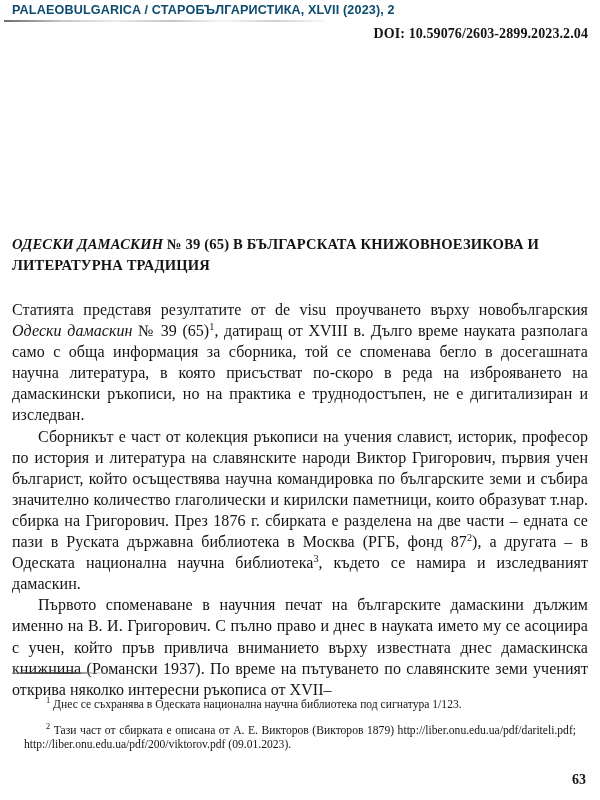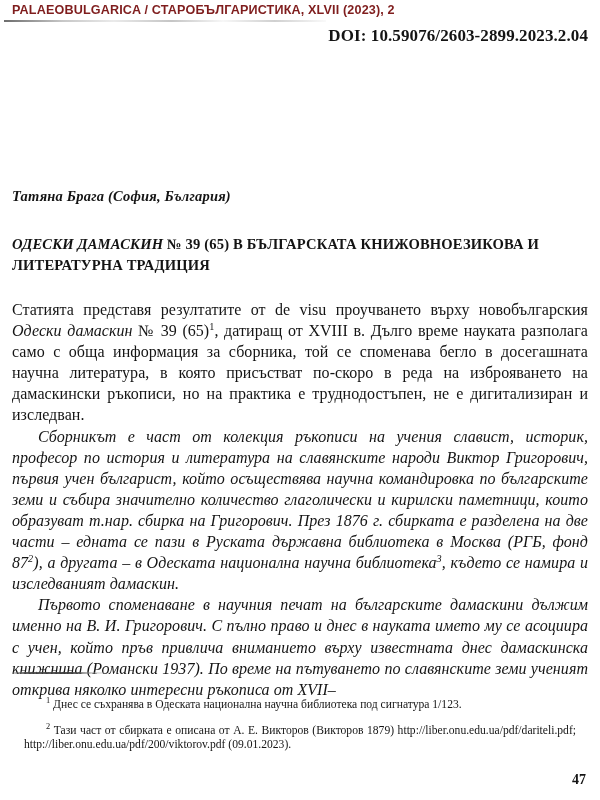--- a/index.html
+++ b/index.html
@@ -27,21 +27,21 @@
   
   .running-head {
     position: absolute;
     top: 3px;
     left: 12px;
     right: 12px;
     font-family: "Liberation Sans", "DejaVu Sans", sans-serif;
     font-weight: bold;
     font-size: 12.6px;
     letter-spacing: 0.15px;
-    color: #7f1d1d;
+    color: #0c4a6e;
     white-space: nowrap;
   }
   .head-rule {
     position: absolute;
     top: 20px;
     left: 4px;
     width: 322px;
     height: 2px;
     background: linear-gradient(90deg,
         rgba(60,60,60,0.75) 0%,
@@ -51,21 +51,21 @@
         rgba(190,190,190,0.12) 68%,
         rgba(120,120,120,0.35) 84%,
         rgba(200,200,200,0.10) 100%);
   }
   .doi {
     position: absolute;
     top: 26px;
     right: 12px;
     font-family: "Liberation Serif", "DejaVu Serif", serif;
     font-weight: bold;
-    font-size: 17px;
+    font-size: 14px;
     letter-spacing: 0.1px;
     white-space: nowrap;
   }
 
   
   .author {
     position: absolute;
     top: 188px;
     left: 12px;
     font-family: "Liberation Serif", "DejaVu Serif", serif;
@@ -101,21 +101,20 @@
     line-height: 21.1px;
     text-align: justify;
     text-justify: inter-word;
     letter-spacing: 0.05px;
   }
   .body-text p {
     margin: 0;
   }
   .body-text p.indent {
     text-indent: 26px;
-    font-style: italic;
   }
   .ital {
     font-style: italic;
   }
   sup {
     font-size: 0.64em;
     vertical-align: super;
     line-height: 0;
   }
 
@@ -173,21 +172,20 @@
 <body>
 
 <div class="page">
 
   <div class="running-head">PALAEOBULGARICA / СТАРОБЪЛГАРИСТИКА, XLVII (2023), 2</div>
 
   <div class="head-rule"></div>
 
   <div class="doi">DOI: 10.59076/2603-2899.2023.2.04</div>
 
-  <div class="author">Татяна Брага (София, България)</div>
 
   <div class="title">
     <span class="ital">ОДЕСКИ ДАМАСКИН</span><span> № 39 (65) В БЪЛГАРСКАТА КНИЖОВНОЕЗИКОВА И ЛИТЕРАТУРНА ТРАДИЦИЯ</span>
   </div>
 
   <div class="body-text">
 
     <p><span>Статията представя резултатите от de visu проучването върху новобългарския </span><span class="ital">Одески дамаскин</span><span> № 39 (65)</span><sup>1</sup><span>, датиращ от XVIII в. Дълго време науката разполага само с обща информация за сборника, той се споменава бегло в досегашната научна литература, в която присъстват по-скоро в реда на изброяването на дамаскински ръкописи, но на практика е труднодостъпен, не е дигитализиран и изследван.</span></p>
 
     <p class="indent"><span>Сборникът е част от колекция ръкописи на учения славист, историк, професор по история и литература на славянските народи Виктор Григорович, първия учен българист, който осъществява научна командировка по българските земи и събира значително количество глаголически и кирилски паметници, които образуват т.нар. сбирка на Григорович. През 1876 г. сбирката е разделена на две части – едната се пази в Руската държавна библиотека в Москва (РГБ, фонд 87</span><sup>2</sup><span>), а другата – в Одеската национална научна библиотека</span><sup>3</sup><span>, където се намира и изследваният дамаскин.</span></p>
@@ -196,16 +194,16 @@
 
   </div>
 
   <div class="fn-rule"></div>
 
   <div class="footnotes">
     <p><sup>1</sup>&nbsp;<span>Днес се съхранява в Одеската национална научна библиотека под сигнатура 1/123.</span></p>
     <p><sup>2</sup>&nbsp;<span>Тази част от сбирката е описана от А. Е. Викторов (Викторов 1879) http://liber.onu.edu.ua/pdf/dariteli.pdf; http://liber.onu.edu.ua/pdf/200/viktorov.pdf (09.01.2023).</span></p>
   </div>
 
-  <div class="folio">47</div>
+  <div class="folio">63</div>
 
   <div class="scan-tint"></div>
 </div>
 
 </body></html>

